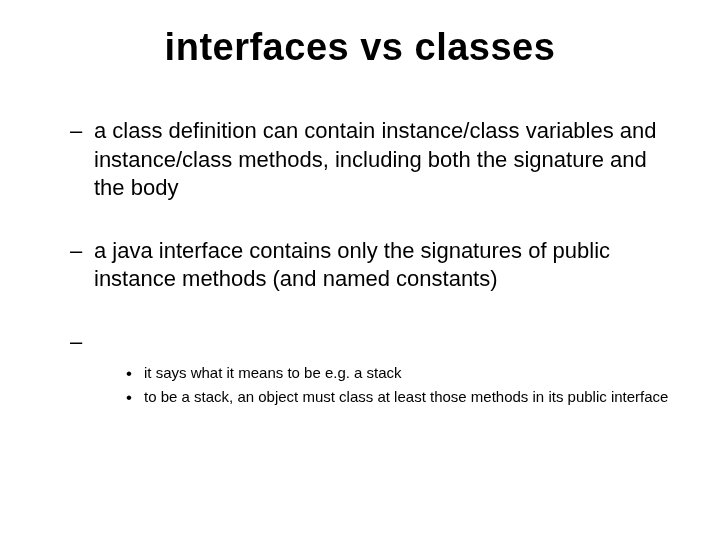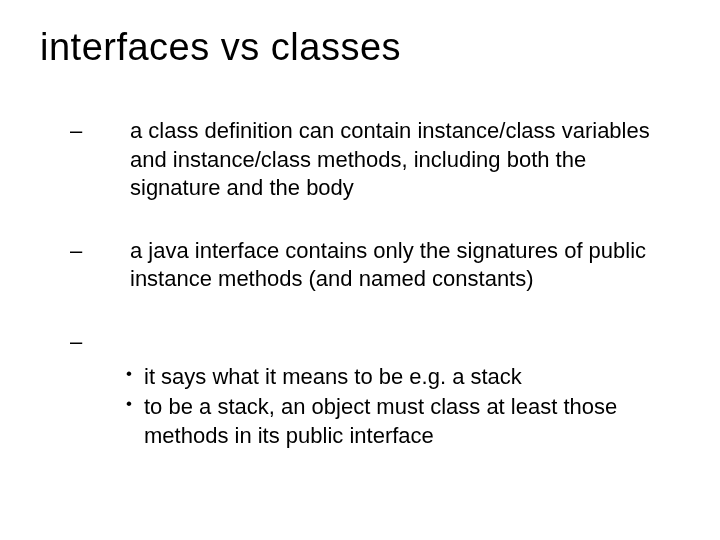--- a/index.html
+++ b/index.html
@@ -1,28 +1,28 @@
 <!DOCTYPE html>
 <html><head>
 <meta charset="utf-8">
 <style>
   * { margin: 0; padding: 0; box-sizing: border-box; }
   html, body { width: 720px; height: 540px; background: #fff; font-family: Arial, Helvetica, sans-serif; color: #000; }
   .slide { position: relative; width: 720px; height: 540px; padding: 18px 40px 20px 40px; }
   .logo { position: absolute; top: 10px; left: 22px; width: 70px; height: 90px; }
-  .title { text-align: left; font-size: 38px; font-weight: 400; letter-spacing: 0.5px; margin-top: 8px; margin-bottom: 48px; }
+  .title { text-align: center; font-size: 38px; font-weight: 700; letter-spacing: 0.5px; margin-top: 8px; margin-bottom: 48px; }
   .content { margin-left: 30px; margin-right: 10px; }
   .item-l1 { display: flex; margin-bottom: 34px; }
   .dash { flex: 0 0 auto; width: 24px; font-size: 22px; line-height: 1.3; }
-  .txt-l1 { font-size: 22px; line-height: 1.3; margin-left: 36px; }
+  .txt-l1 { font-size: 22px; line-height: 1.3; }
   .item-l1.tight { margin-bottom: 6px; }
   .sub { margin-left: 56px; margin-top: 2px; }
   .item-l2 { display: flex; margin-bottom: 2px; }
   .dot { flex: 0 0 auto; width: 18px; font-size: 17px; line-height: 1.3; }
-  .txt-l2 { font-size: 22px; line-height: 1.3; }
+  .txt-l2 { font-size: 15px; line-height: 1.3; }
 </style>
 </head>
 <body>
 
 <div class="slide">
 
 
   <h1 class="title">interfaces vs classes</h1>
 
   <div class="content">

